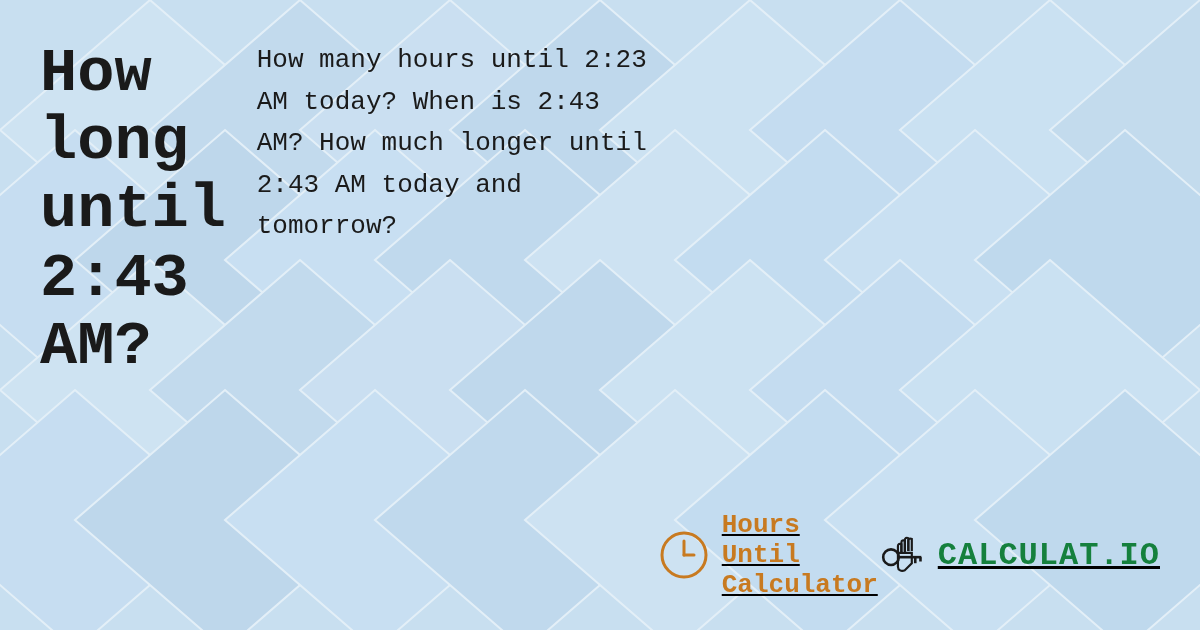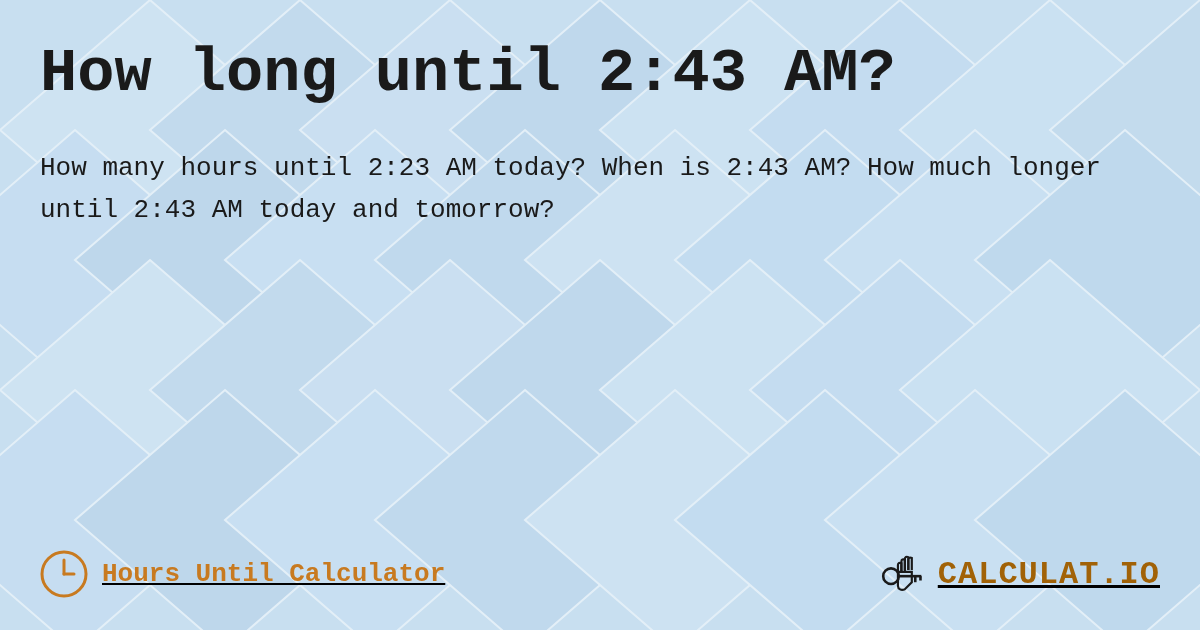--- a/index.html
+++ b/index.html
@@ -25,21 +25,21 @@
       width: 100%;
       height: 100%;
       z-index: 0;
     }
 
     .content {
       position: relative;
       z-index: 1;
       padding: 40px 40px 30px 40px;
       display: flex;
-      flex-direction: column;
+      flex-direction: row;
       height: 100%;
     }
 
     .main-title {
       font-size: 62px;
       font-weight: bold;
       color: #1a1a1a;
       font-family: 'Courier New', Courier, monospace;
       margin-bottom: 40px;
       line-height: 1.1;
@@ -83,21 +83,21 @@
 
     .calculat-io-logo {
       display: flex;
       align-items: center;
       gap: 8px;
     }
 
     .calculat-io-text {
       font-size: 32px;
       font-weight: bold;
-      color: #a16207;
+      color: #15803d;
       font-family: 'Courier New', Courier, monospace;
       letter-spacing: 1px;
     }
 
     .calculat-io-icon {
       width: 52px;
       height: 52px;
     }
   </style>
 </head>

